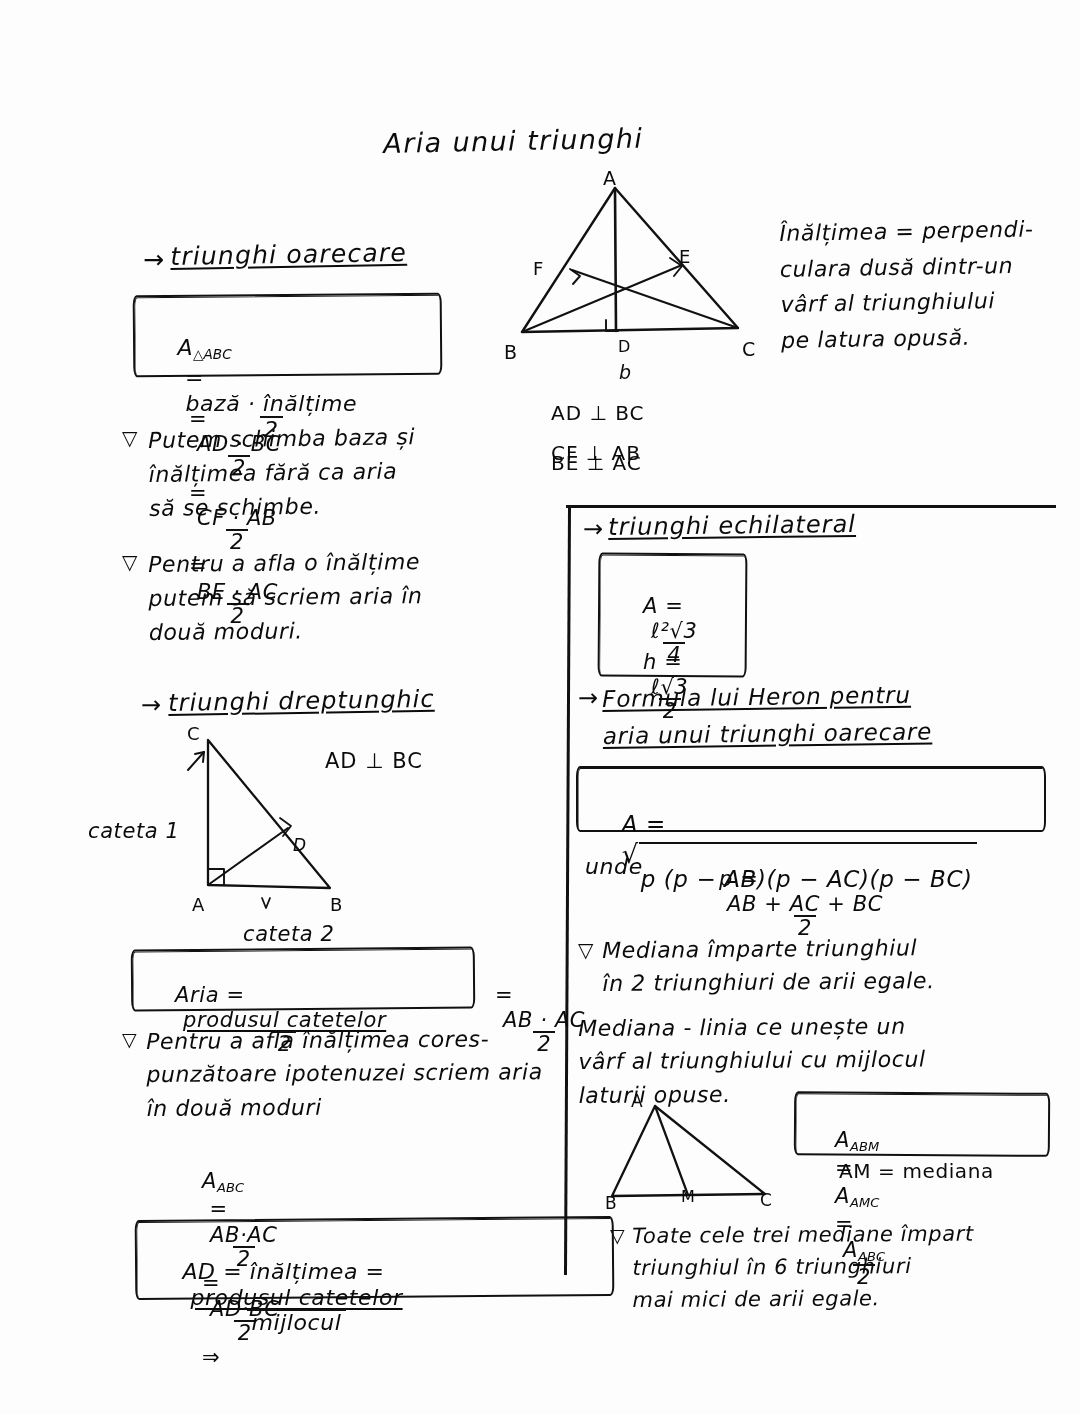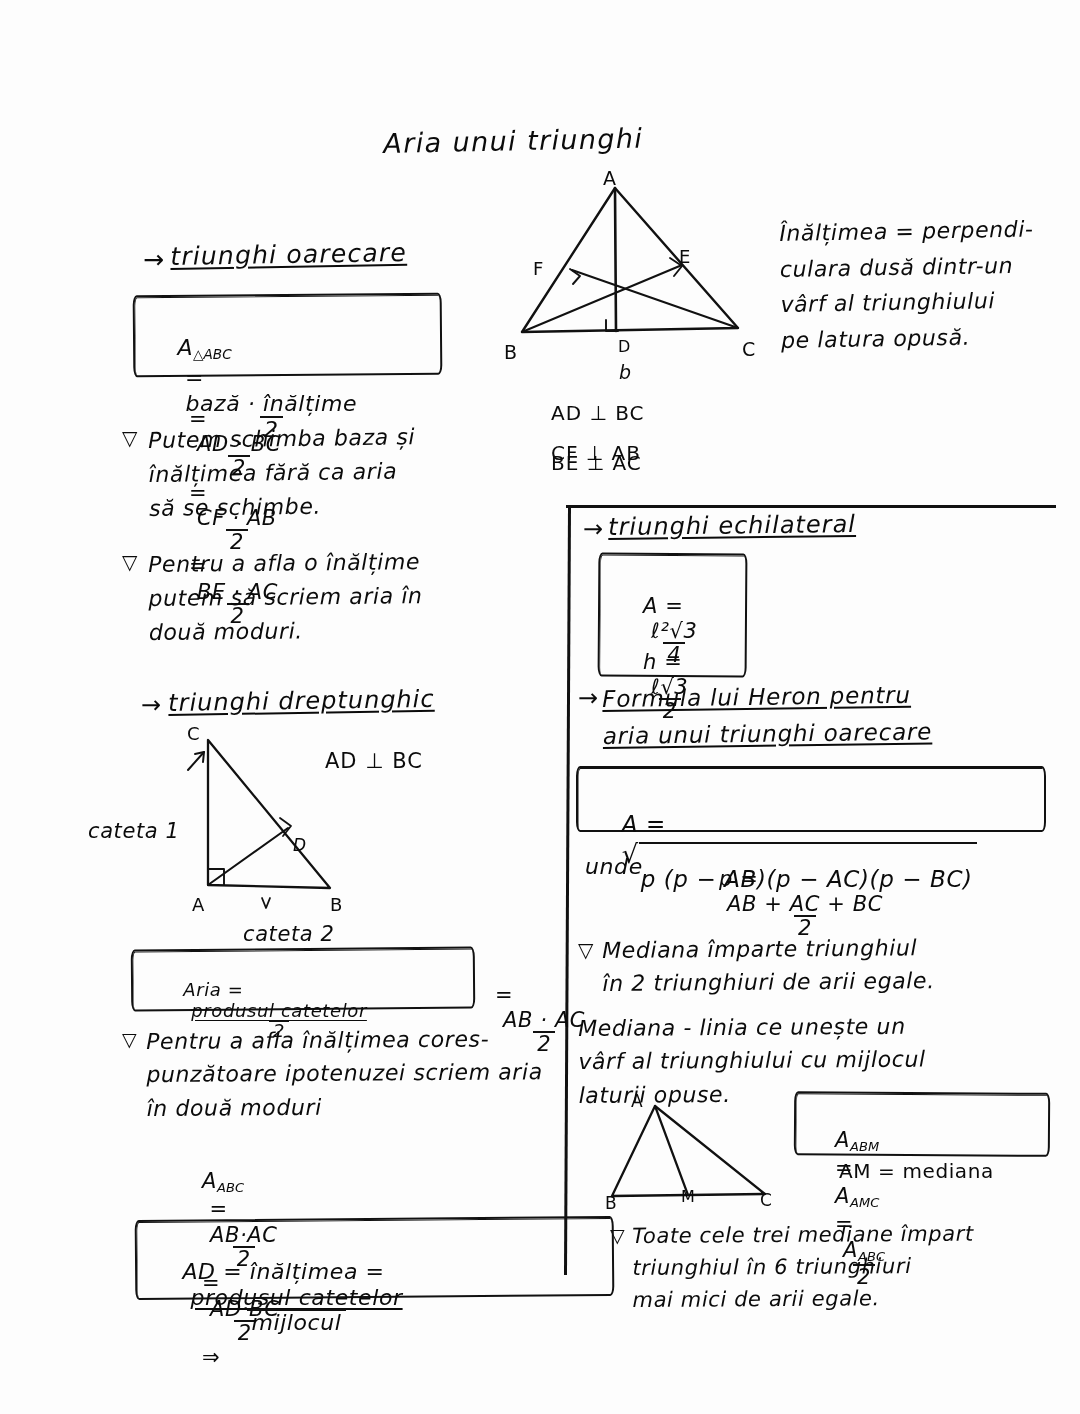--- a/index.html
+++ b/index.html
@@ -228,21 +228,21 @@
     <path class="ink" stroke-width="1.8" d="M72 168 L76 178 L80 168"></path>
   </svg>
   <div class="abs hw" style="left:187px;top:722px;font-size:18px;font-style:normal;">C</div>
   <div class="abs hw" style="left:192px;top:893px;font-size:18px;font-style:normal;">A</div>
   <div class="abs hw" style="left:330px;top:893px;font-size:18px;font-style:normal;">B</div>
   <div class="abs hw" style="left:293px;top:834px;font-size:17px;">D</div>
   <div class="abs hw" style="left:88px;top:818px;font-size:21px;">cateta 1</div>
   <div class="abs hw" style="left:243px;top:921px;font-size:21px;font-style:italic;">cateta 2</div>
 
   <div class="box skew" style="left:131px;top:948px;width:340px;height:58px;"></div>
-  <div class="abs hw" style="left:158px;top:954px;font-size:18px;">
+  <div class="abs hw" style="left:146px;top:954px;font-size:21px;">
     <span>Aria =</span>
     <span class="frac">
       <span class="num u">produsul catetelor</span>
       <span class="den">2</span>
     </span>
   </div>
   <div class="abs hw" style="left:466px;top:954px;font-size:21px;">
     <span style="font-style:normal;">=</span>
     <span class="frac">
       <span class="num">AB · AC</span>

